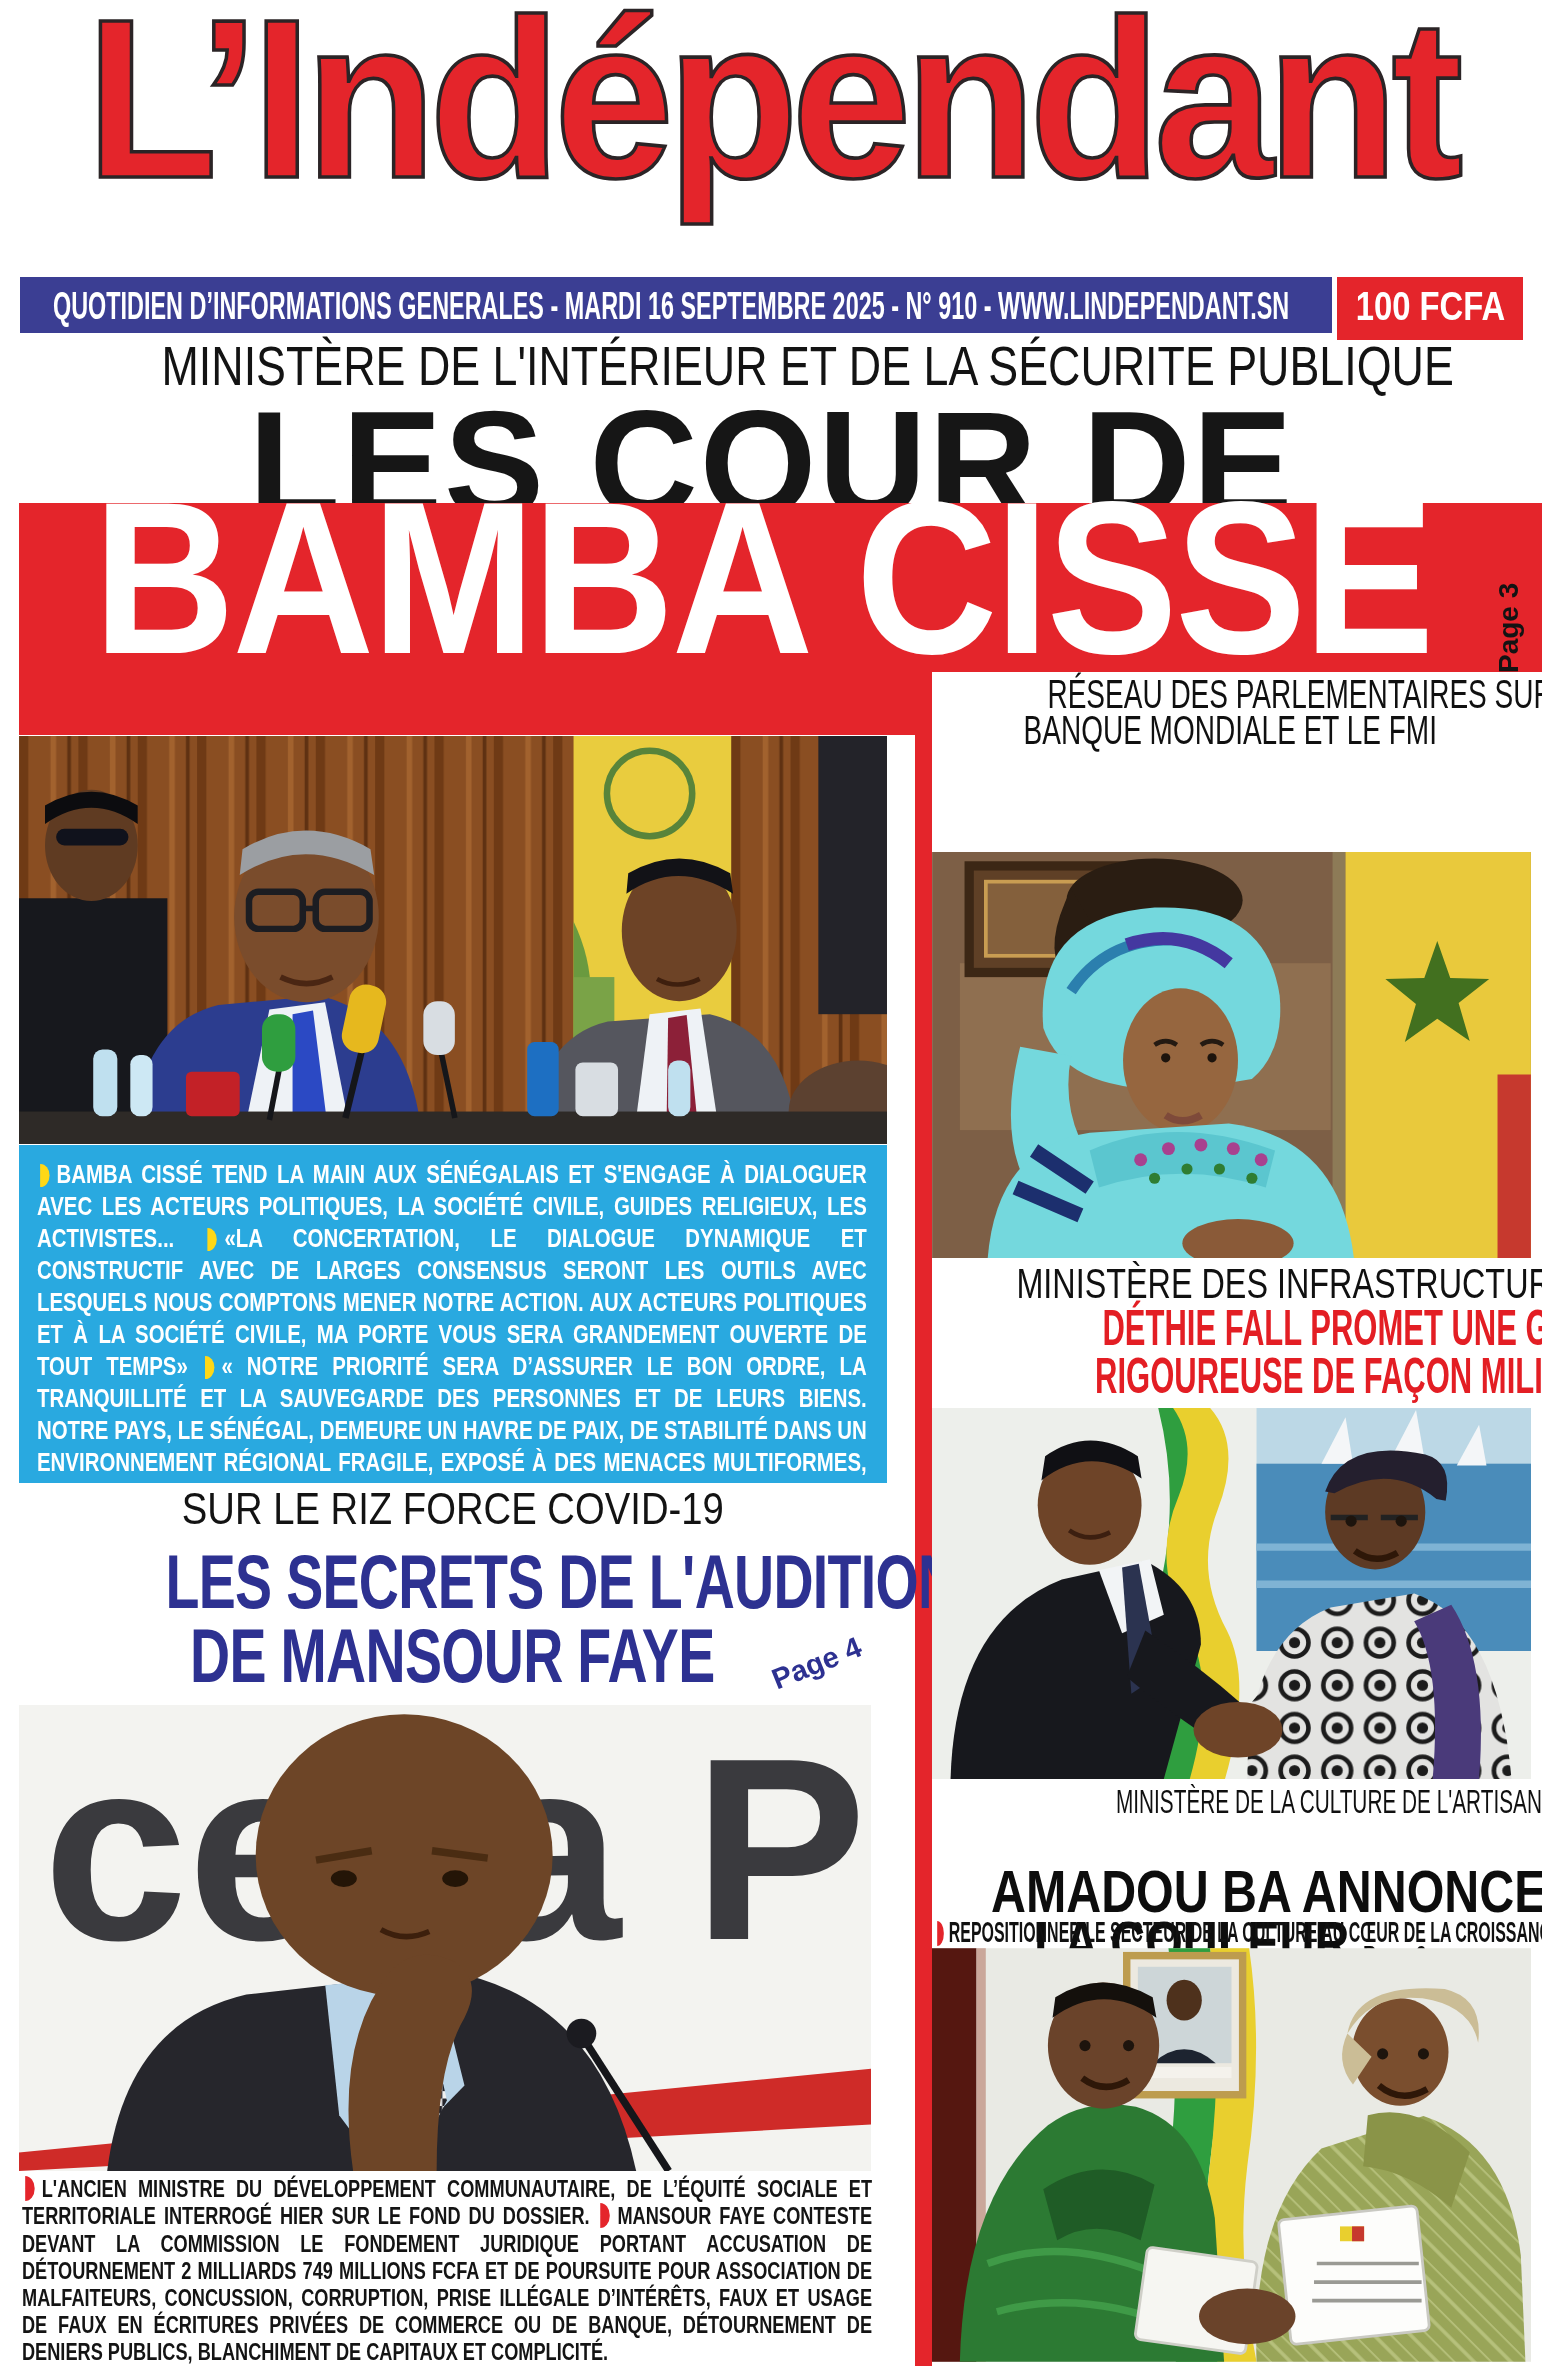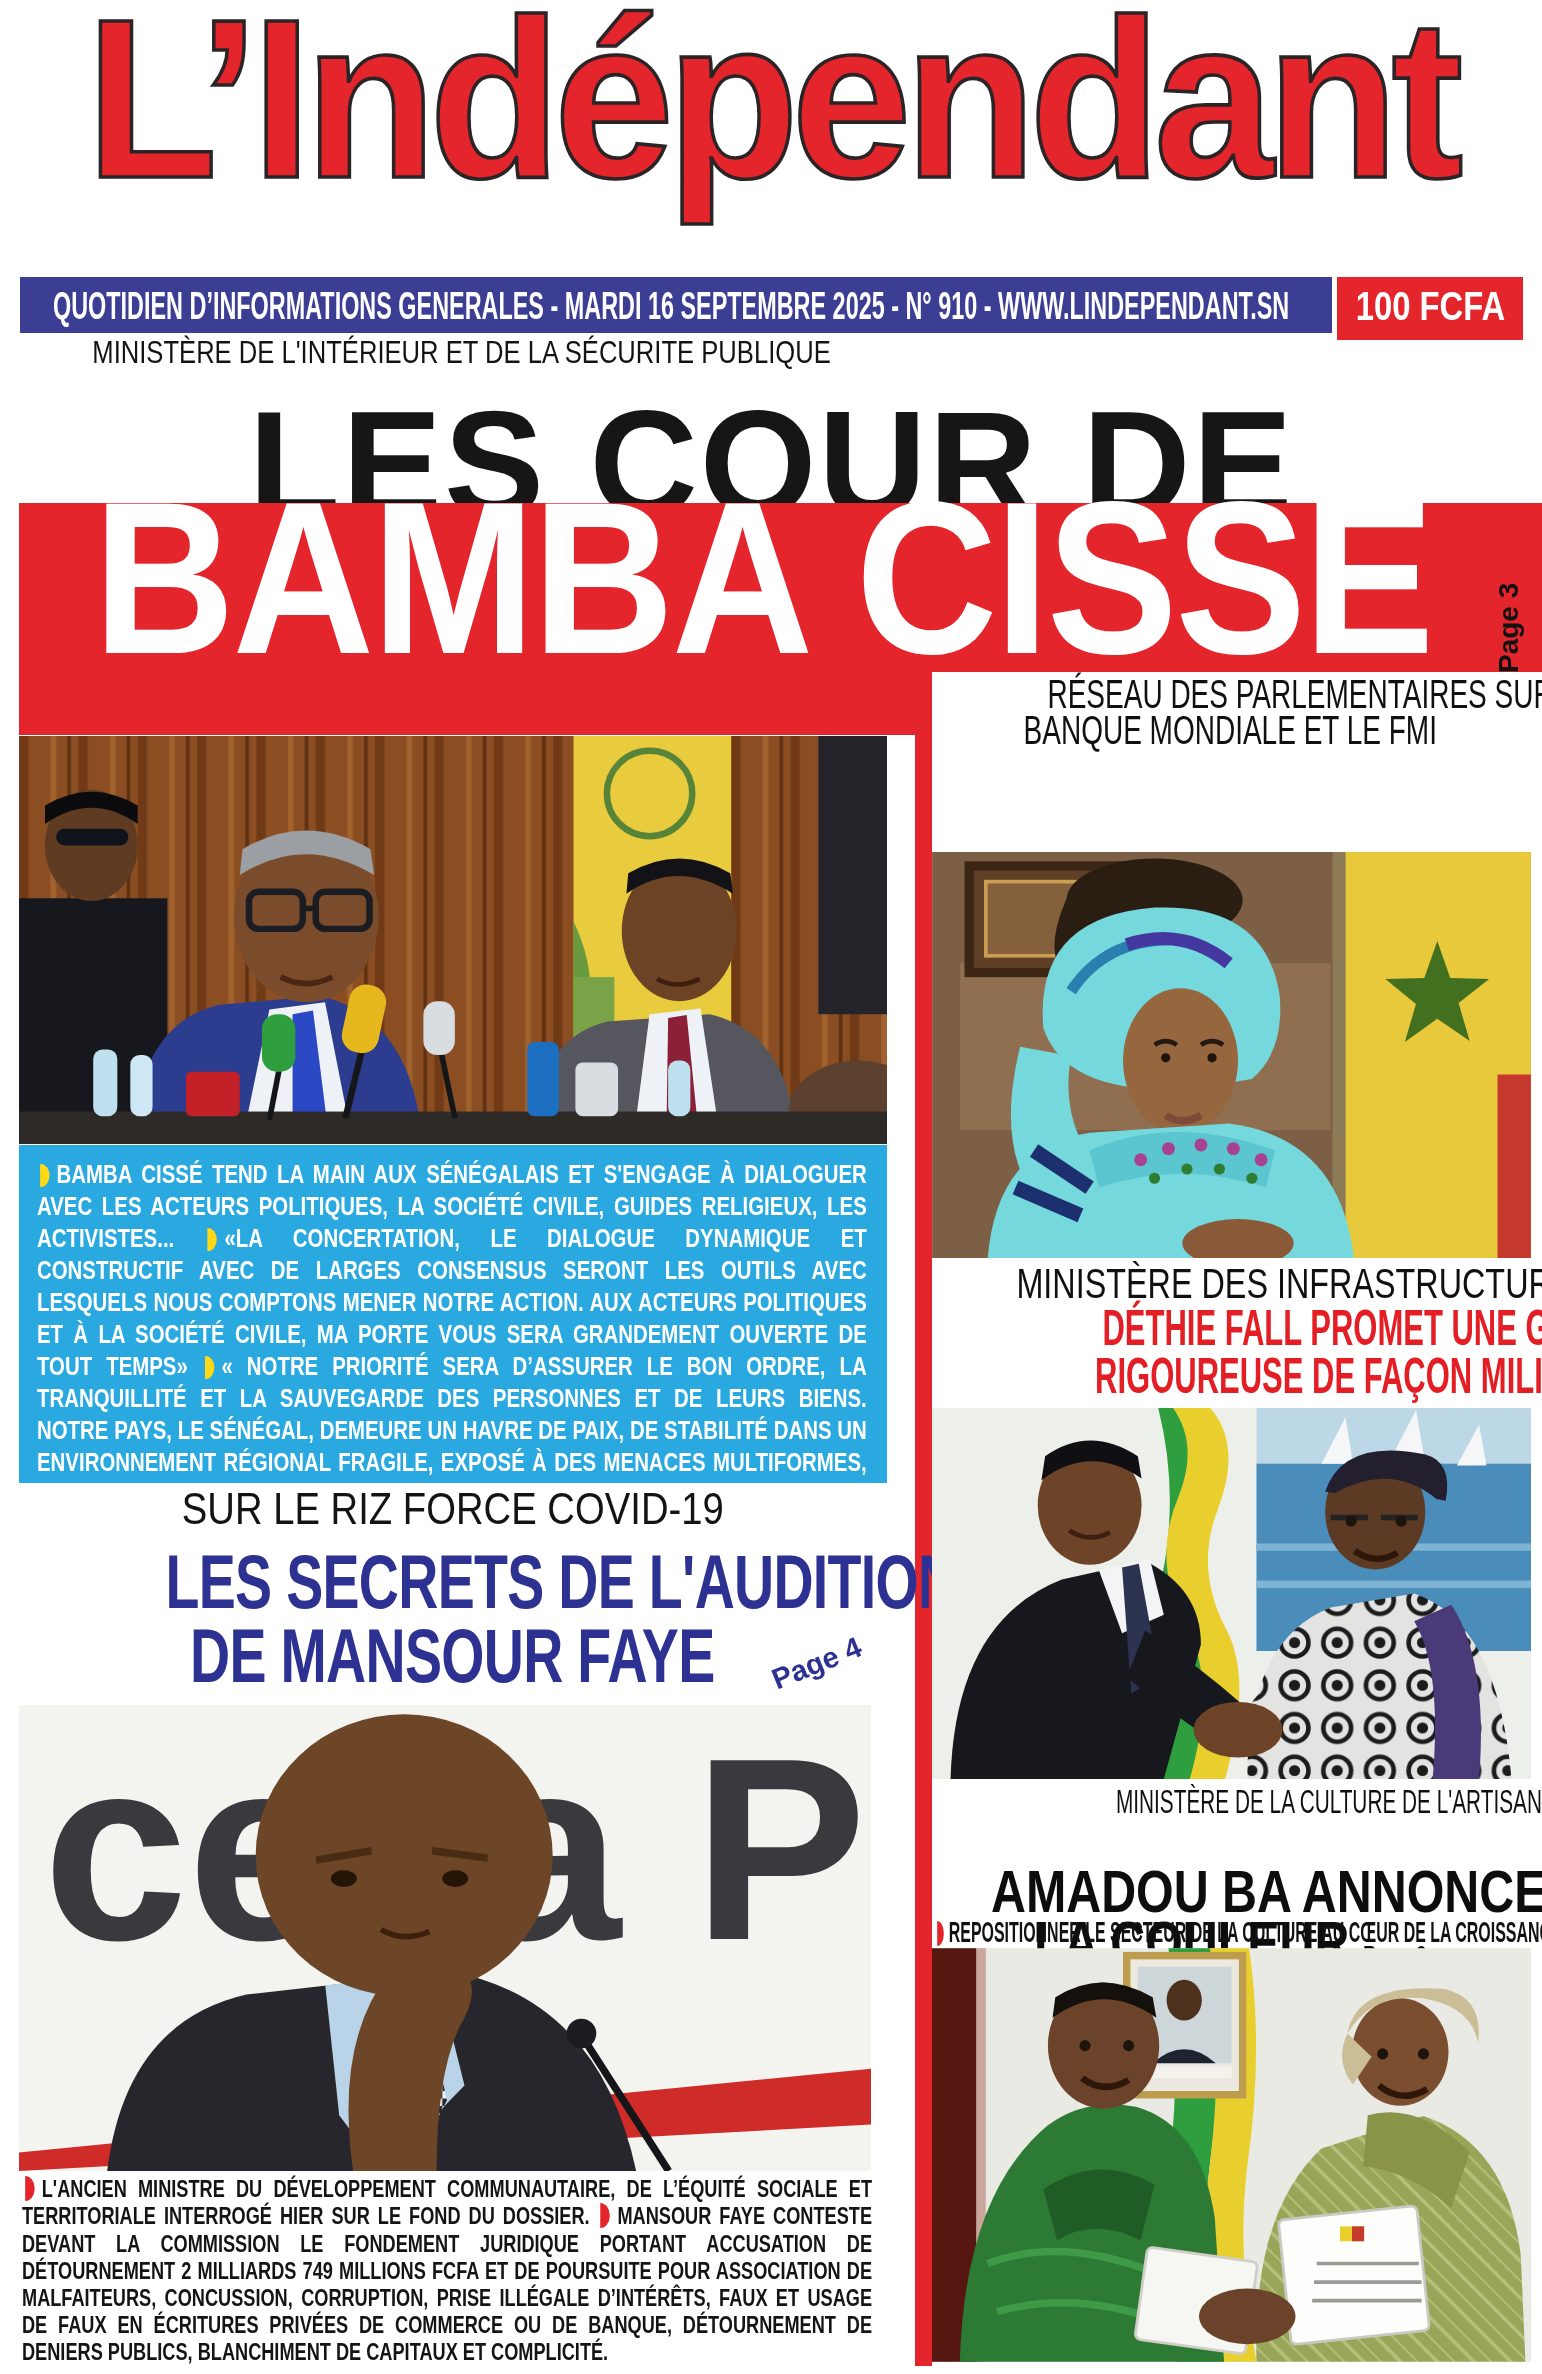--- a/index.html
+++ b/index.html
@@ -18,21 +18,21 @@
   #infobar{left:20.4px;top:277px;width:1503px;height:56px;background:#3b3e93;}
   #infobar .txt{position:absolute;left:33px;top:0;height:56px;line-height:58px;color:#fff;
                 font-weight:700;font-size:39px;transform:scaleX(.6);transform-origin:left center;
                 white-space:nowrap;}
   #price{position:absolute;right:0;top:0;width:191px;height:63px;background:#e4252b;
          border-left:5.6px solid #fff;color:#fff;font-weight:700;font-size:41px;
          line-height:58px;text-align:center;box-sizing:border-box;}
   #price .cx{transform:scaleX(.8);}
 
   
-  #lead-kicker{left:0;top:335px;width:100%;font-size:32px;color:#131313;line-height:1.1;}
+  #lead-kicker{left:0;top:335px;width:100%;text-align:center;font-size:56px;color:#131313;line-height:1.1;}
   #lead-kicker .cx{transform:scaleX(.8);}
   #gages{left:0;top:389px;width:100%;text-align:center;font-size:150px;font-weight:700;
          color:#161616;line-height:1;letter-spacing:1.9px;}
   #band-main{left:18.6px;top:503px;width:1524px;height:169px;background:#e4252b;}
   #band-ext{left:18.6px;top:672px;width:898px;height:63px;background:#e4252b;}
   #divider{left:915px;top:672px;width:16.7px;height:1694px;background:#e4252b;}
   #bamba{left:18.6px;top:469px;width:1466px;text-align:right;font-size:218px;font-weight:700;
          color:#ffffff;line-height:1;letter-spacing:-2.8px;}
   #bamba .cx{transform:scaleX(.9);}
   #page3{left:1493px;top:525px;height:148px;writing-mode:vertical-rl;transform:rotate(180deg);

